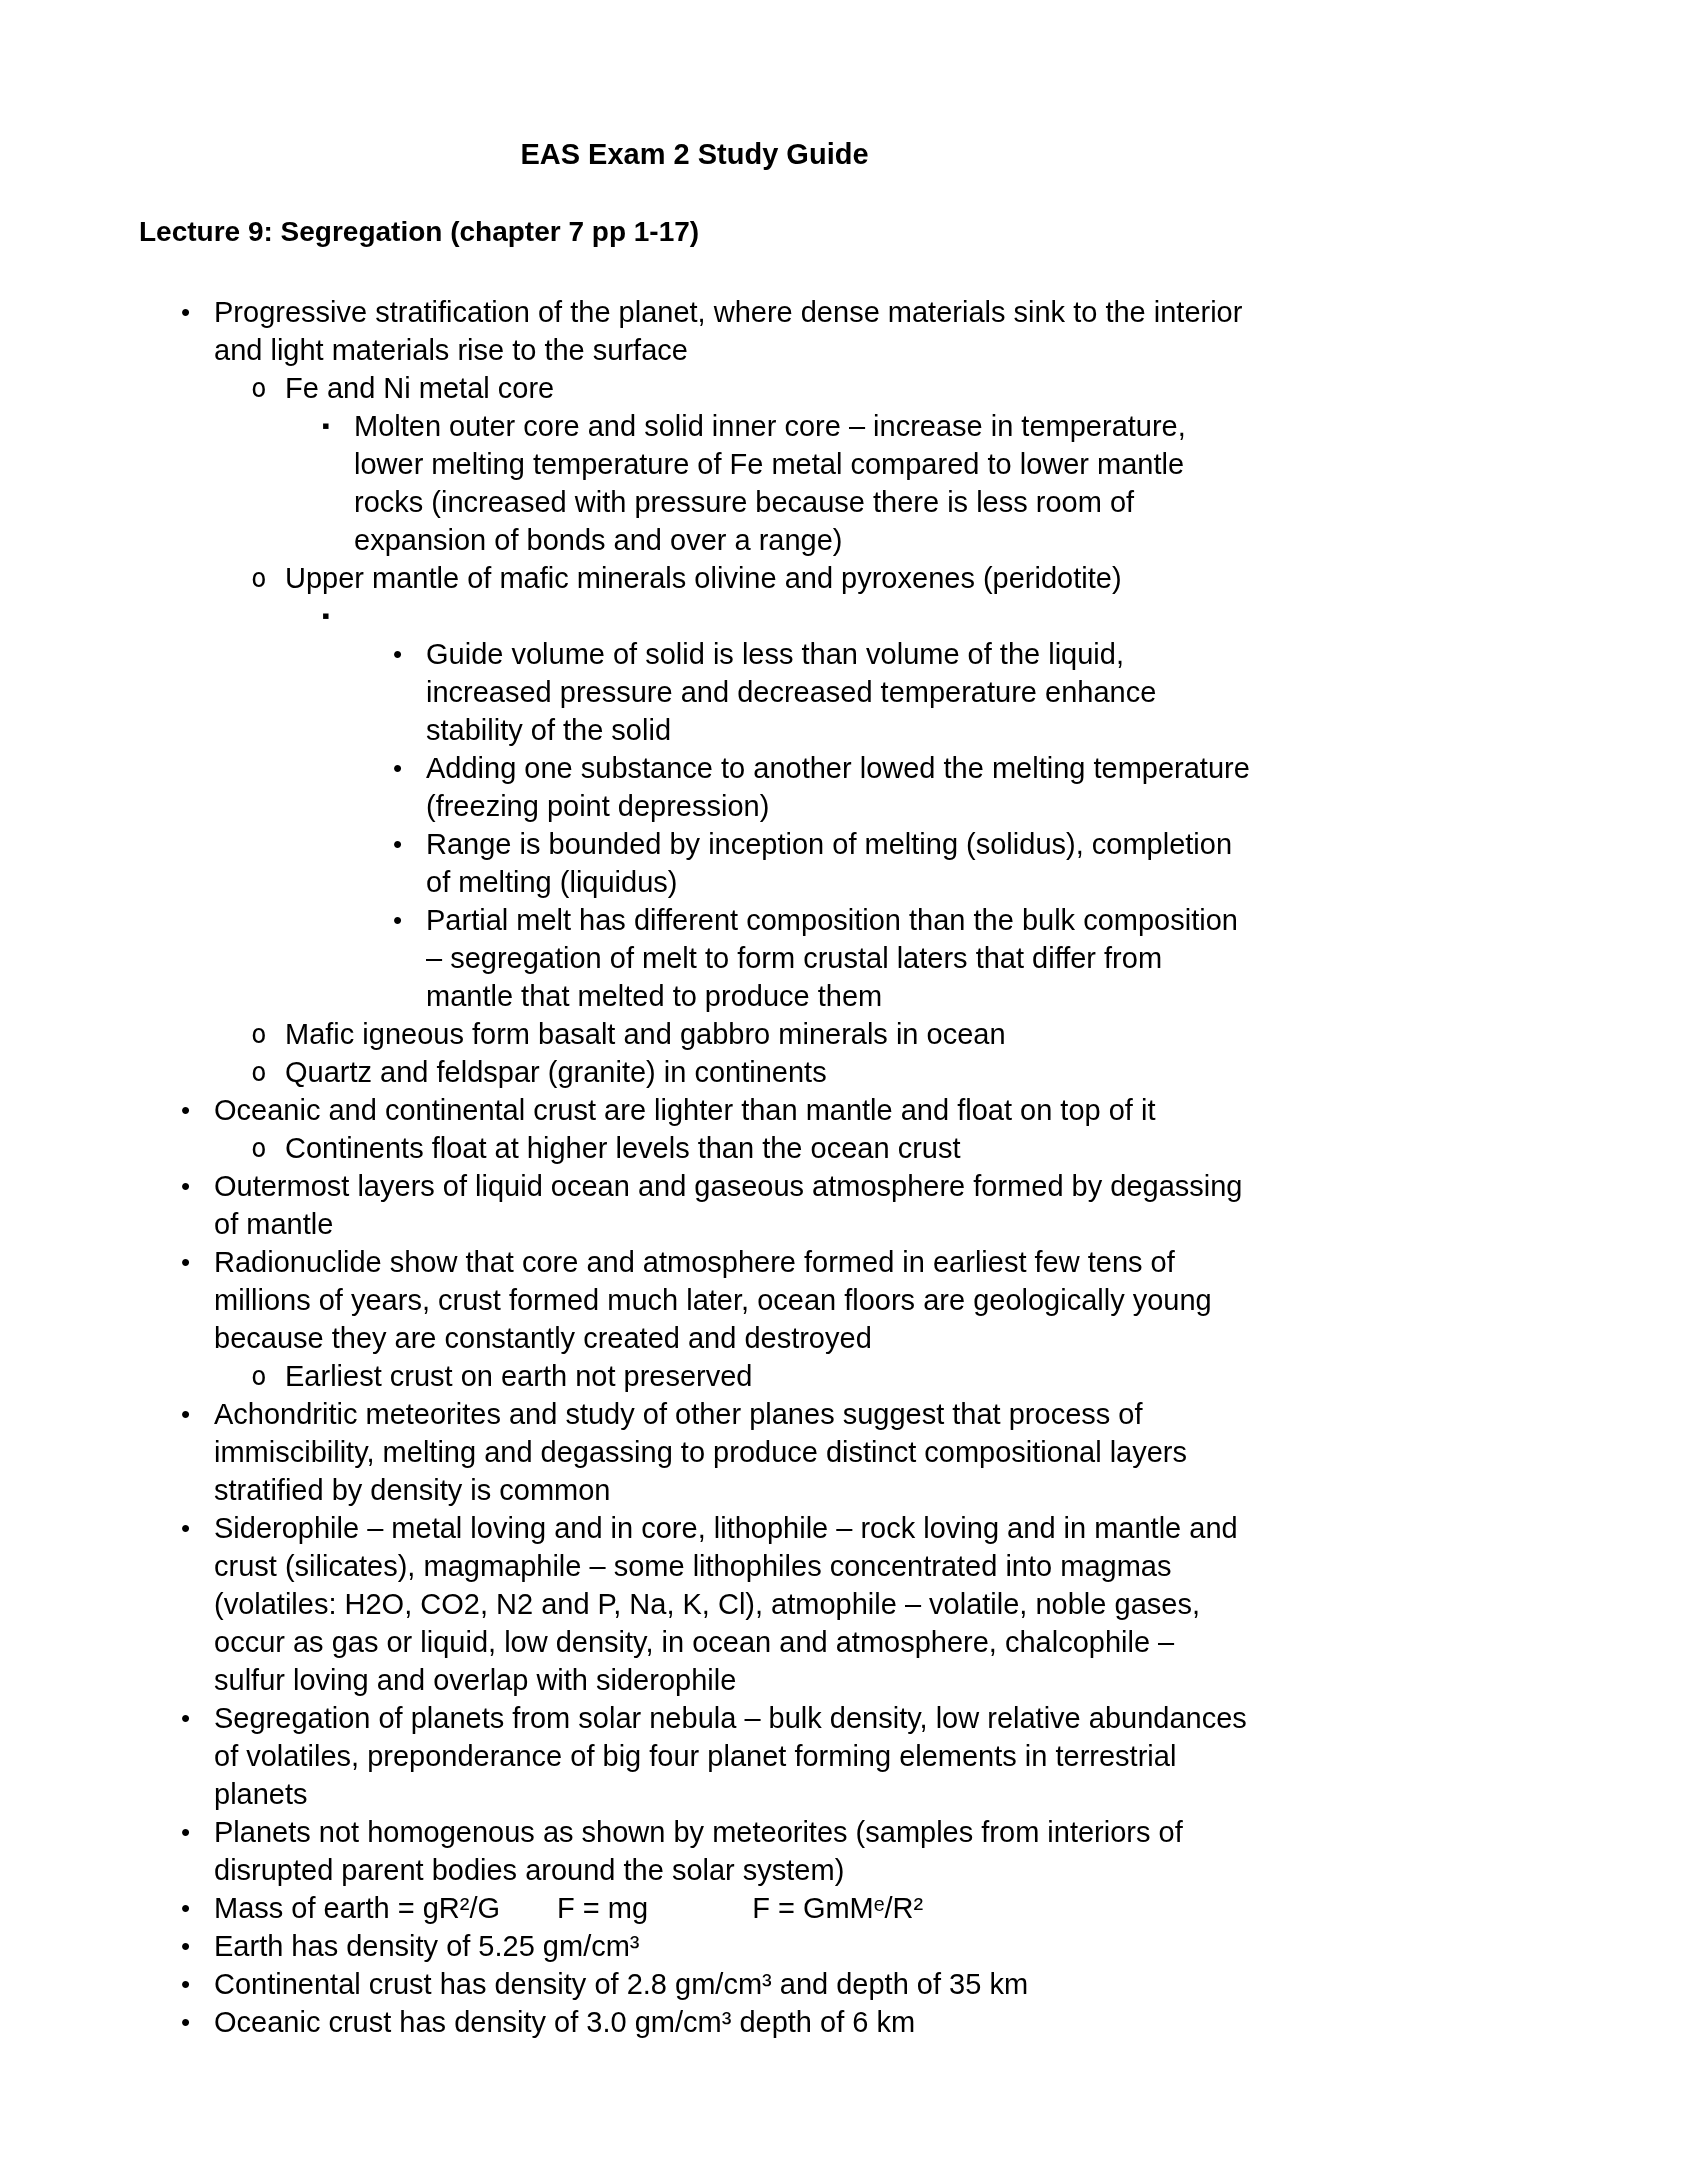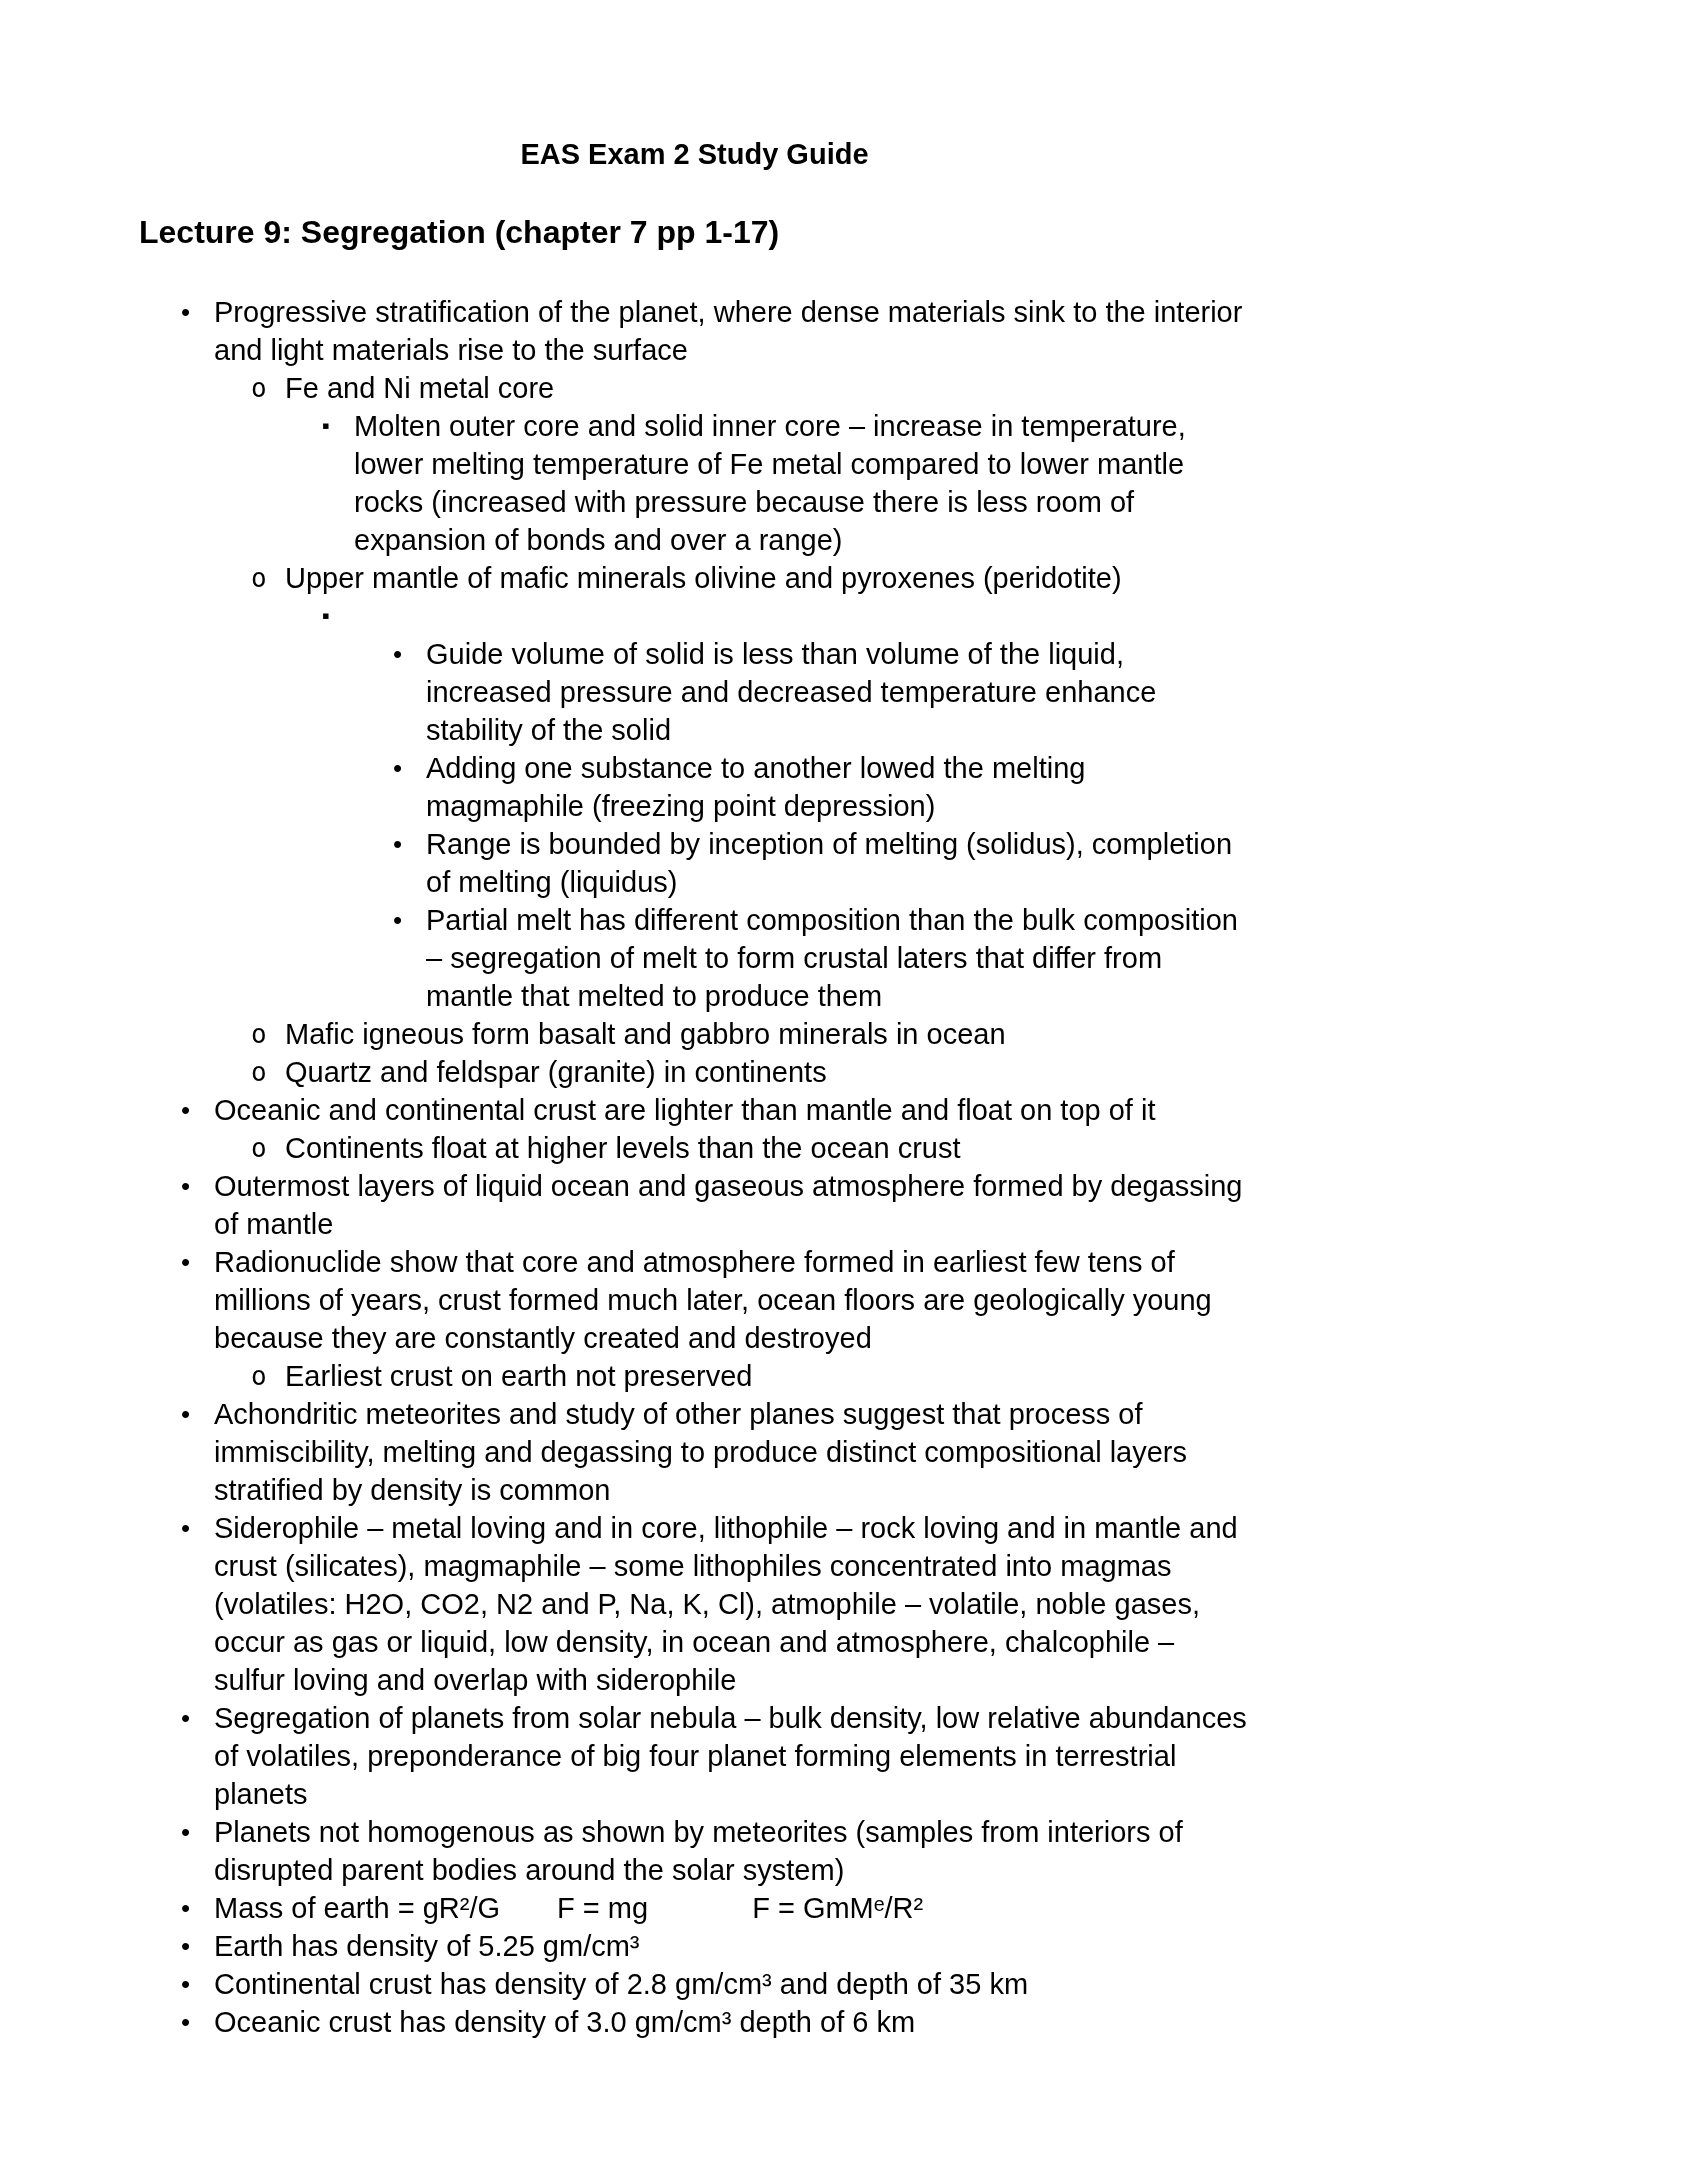--- a/index.html
+++ b/index.html
@@ -19,21 +19,21 @@
     font-size: 29px;
     line-height: 38px;
   }
   .doc-title {
     text-align: center;
     font-weight: bold;
     margin-bottom: 40px;
   }
   .doc-heading {
     font-weight: bold;
-    font-size: 32px;
+    font-size: 28px;
     margin-bottom: 42px;
   }
   .item { display: flex; }
   .item .bullet {
     flex: none;
     text-align: left;
   }
   .item .item-text { flex: 1 1 auto; }
 
   .l1 { padding-left: 42px; }
@@ -84,21 +84,21 @@
     <span class="bullet">▪</span>
   </div>
 
   <div class="item l4">
     <span class="bullet">•</span>
     <span class="item-text">Guide volume of solid is less than volume of the liquid, increased pressure and decreased temperature enhance stability of the solid</span>
   </div>
 
   <div class="item l4">
     <span class="bullet">•</span>
-    <span class="item-text">Adding one substance to another lowed the melting magmaphile (freezing point depression)</span>
+    <span class="item-text">Adding one substance to another lowed the melting temperature (freezing point depression)</span>
   </div>
 
   <div class="item l4">
     <span class="bullet">•</span>
     <span class="item-text">Range is bounded by inception of melting (solidus), completion of melting (liquidus)</span>
   </div>
 
   <div class="item l4">
     <span class="bullet">•</span>
     <span class="item-text">Partial melt has different composition than the bulk composition – segregation of melt to form crustal laters that differ from mantle that melted to produce them</span>

